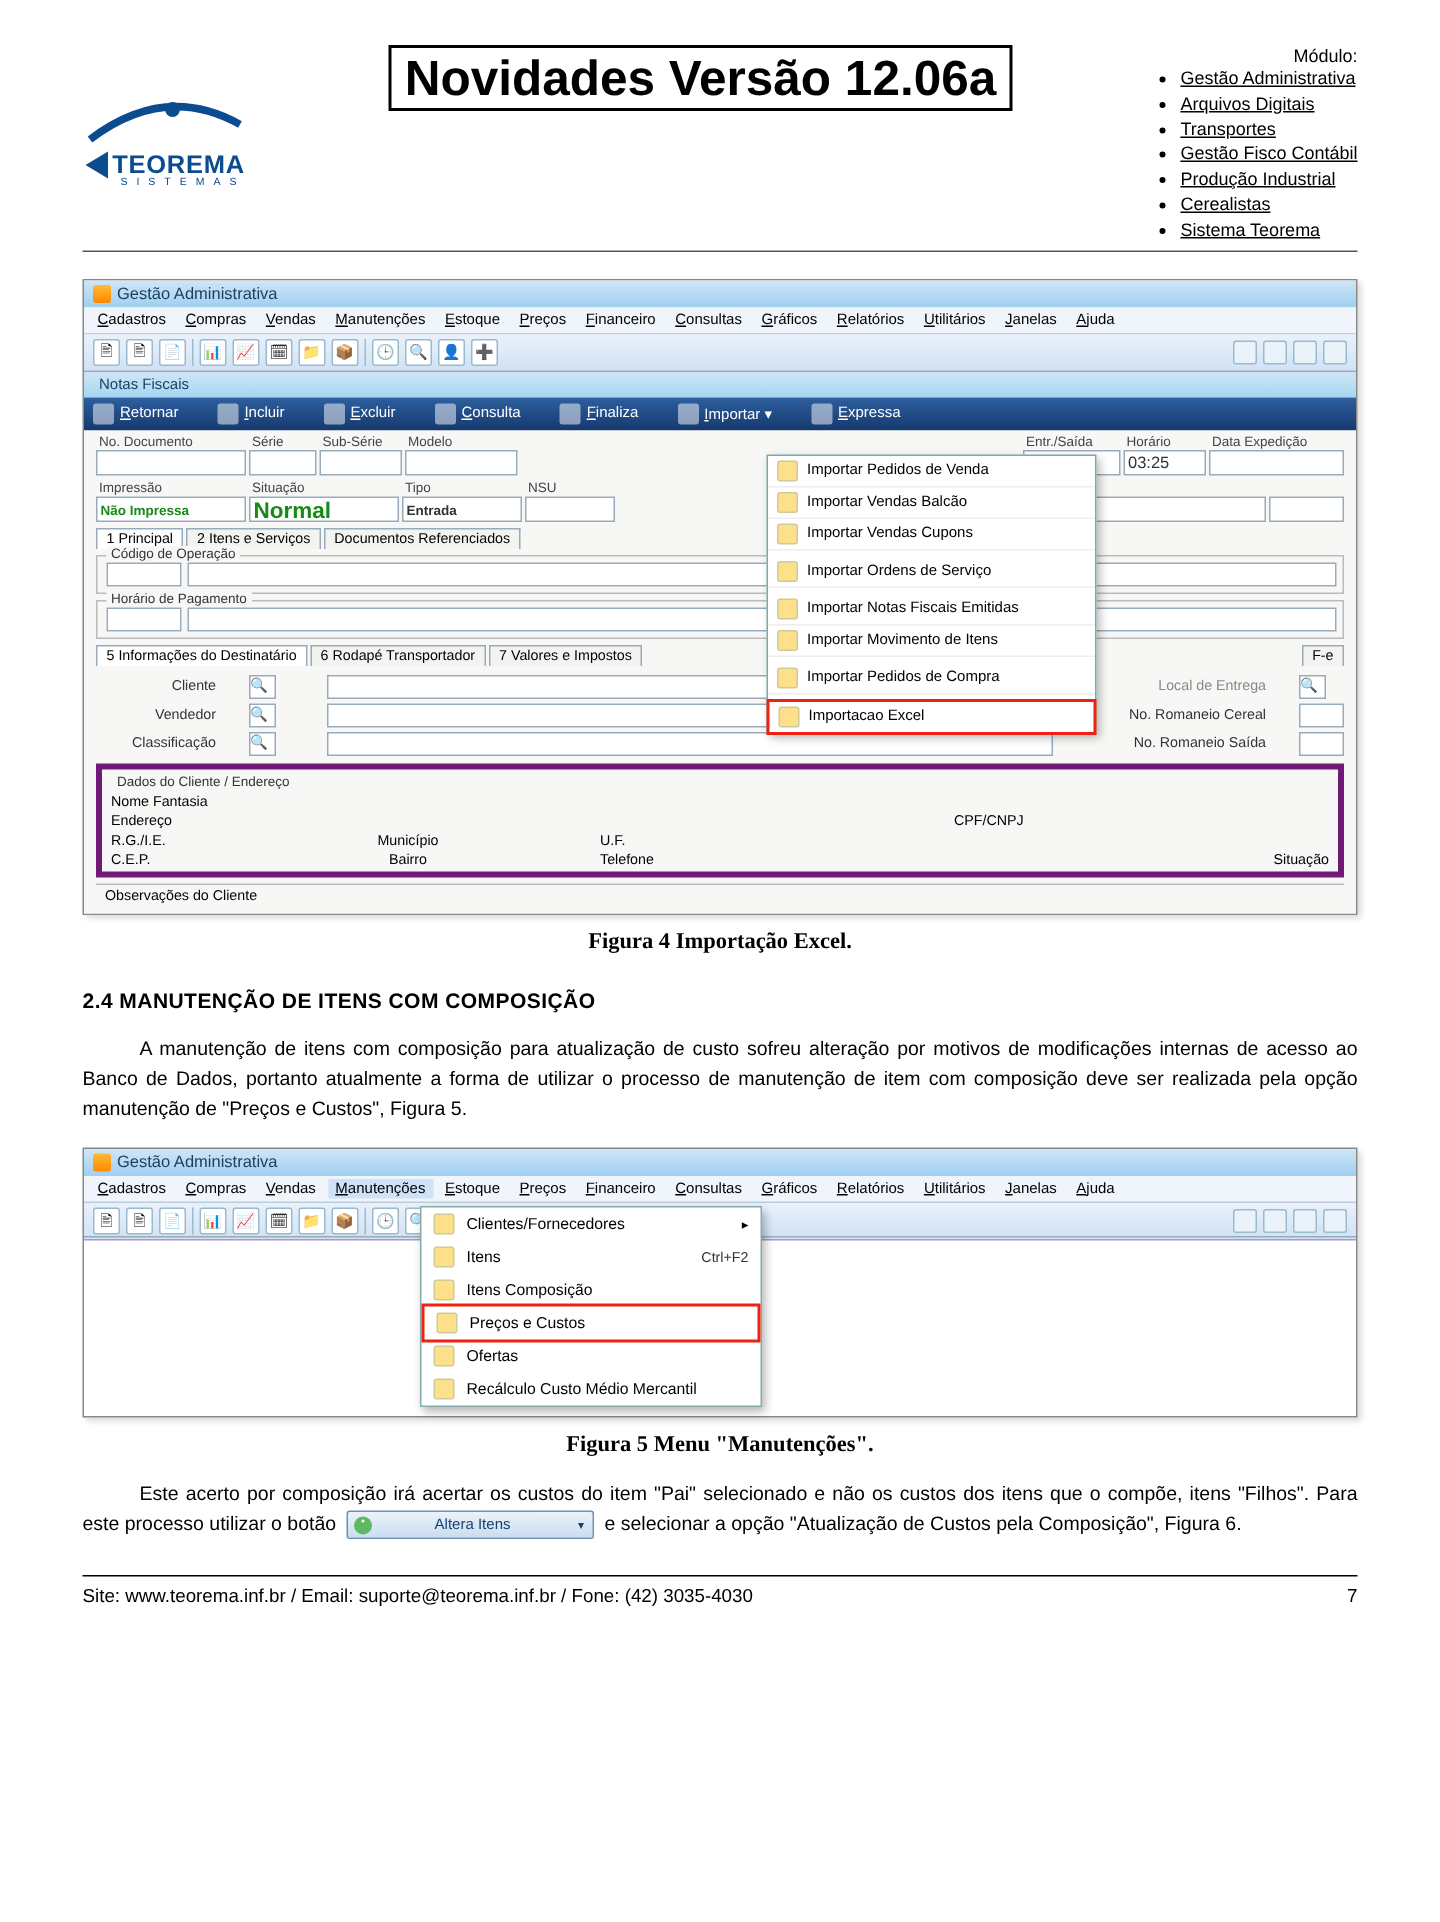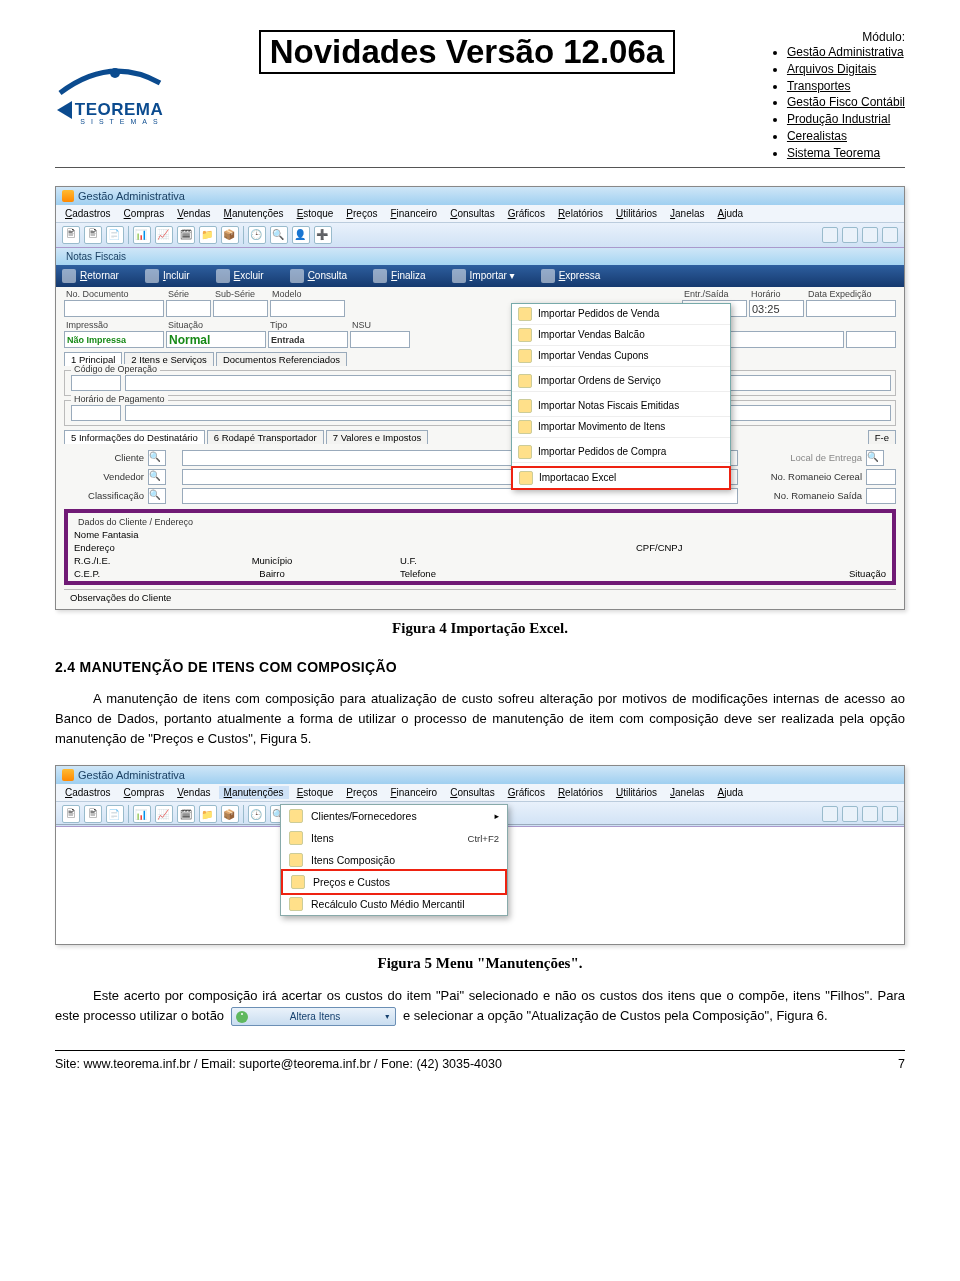--- a/index.html
+++ b/index.html
@@ -41,21 +41,21 @@
   .fieldset-line { border:1px solid #bbb; margin-top:4px; padding:4px 4px 4px 6px; position:relative;}
   .fieldset-line .legend { position:absolute; top:-7px; left:6px; background:#f7f7f5; font-size:9px; padding:0 3px; color:#333;}
   .tabs-row { display:flex; gap:2px; font-size:9.5px; margin-top:4px;}
   .tabs-row .tab { border:1px solid #9ab; border-bottom:none; padding:1px 6px; background:#f3f3f1;}
   .tabs-row .tab.active { background:#fff;}
   .dropdown-popup { position:absolute; top:116px; left:455px; width:220px; background:#fff; border:1px solid #7aa; box-shadow:2px 2px 6px rgba(0,0,0,0.3); z-index:10;}
   .dropdown-popup .ditem{ display:flex; align-items:center; gap:6px; padding:3px 6px; font-size:10px; border-bottom:1px solid #eee; white-space:nowrap;}
   .dropdown-popup .ditem .dico{ width:14px; height:14px; background:#ffe08a; border:1px solid #cc9; border-radius:2px;}
   .dropdown-popup .ditem.highlight{ border:2px solid #e21; margin:-1px;}
   .ddsep{height:4px;}
-  .info-grid { display:grid; grid-template-columns: 80px 30px 1fr 120px 30px; gap:3px 4px; font-size:9.5px; align-items:center; margin-top:6px;}
+  .info-grid { display:grid; grid-template-columns: 80px 30px 1fr 120px 30px; gap:3px 22px; font-size:9.5px; align-items:center; margin-top:6px;}
   .info-grid .glbl{text-align:right; color:#333;}
   .info-grid .gic{ width:18px; height:16px; border:1px solid #9ab; background:#fff;}
   .info-grid .gval{ height:16px; border:1px solid #9ab; background:#fff;}
   .dados-box{ border:4px solid #701a75; margin-top:5px; padding:3px 6px 2px 6px; font-size:9.5px;}
   .dados-box .legend2{font-size:9px; color:#333; margin-top:-10px; background:#f7f7f5; display:inline-block; padding:0 4px;}
   .dados-box .drow{ display:flex; gap:18px; margin-top:2px;}
   .dados-box .drow span{ white-space:nowrap;}
   .obs-box{border-top:1px solid #bbb; margin-top:4px; padding-top:2px; font-size:9.5px; padding-left:6px;}
 
   .fig-caption{ text-align:center; font-family: 'Times New Roman', serif; font-size:15px; font-weight:bold; margin-top:10px;}
@@ -222,21 +222,21 @@
             <span class="inp"></span>
           </div>
      </div>
      <div class="label-row" style="margin-top:3px;">
        <div class="col" style="width:100px;">
             <span class="lbl">Impressão</span>
             <span class="inp" style="color:#178a17;font-weight:bold;padding-left:2px;font-size:9px;line-height:17px;">Não Impressa</span>
           </div>
        <div class="col" style="width:100px;">
             <span class="lbl">Situação</span>
-            <span class="inp" style="color:#178a17;font-weight:bold;padding-left:2px;font-size:12px;line-height:17px;">Normal</span>
+            <span class="inp" style="color:#178a17;font-weight:bold;padding-left:2px;font-size:15px;line-height:17px;">Normal</span>
           </div>
        <div class="col" style="width:80px;">
             <span class="lbl">Tipo</span>
             <span class="inp" style="font-weight:bold;padding-left:2px;font-size:9px;line-height:17px;">Entrada</span>
           </div>
        <div class="col" style="width:60px;">
             <span class="lbl">NSU</span>
             <span class="inp"></span>
           </div>
        <div style="flex:1"></div>
@@ -424,20 +424,24 @@
         <div class="mitem">
           <span class="mico"></span>
           <span>Itens Composição</span>
         </div>
         <div class="mitem highlight">
           <span class="mico"></span>
           <span>Preços e Custos</span>
         </div>
         <div class="mitem">
           <span class="mico"></span>
+          <span>Ofertas</span>
+        </div>
+        <div class="mitem">
+          <span class="mico"></span>
           <span>Recálculo Custo Médio Mercantil</span>
         </div>
       </div>
  </div>
 
  <div class="fig-caption">Figura 5 Menu "Manutenções".</div>
 
  <p class="body-text">
    <span>Este acerto por composição irá acertar os custos do item "Pai" selecionado e não os custos dos itens que o compõe, itens "Filhos". Para este processo utilizar o botão</span>
    <span class="inline-btn">

